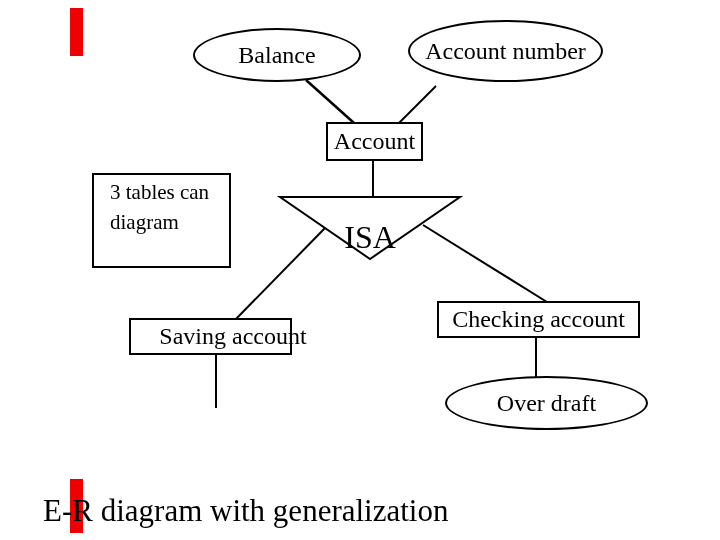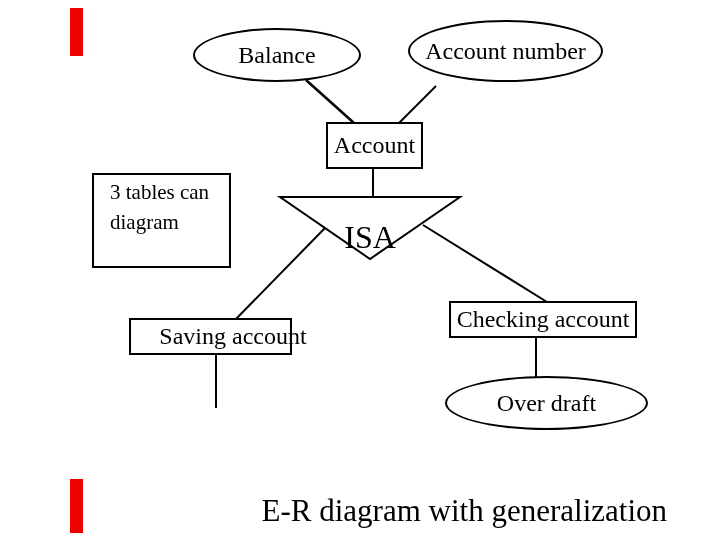--- a/index.html
+++ b/index.html
@@ -41,29 +41,29 @@
     position: absolute;
     left: 297px; top: 219px; width: 60px;
     text-align: center;
     font-size: 32px;
   }
   .slide-title {
     position: absolute;
     left: 0; top: 493px; width: 660px;
     box-sizing: border-box;
     padding-right: 36px;
-    text-align: right;
+    text-align: left;
     font-size: 31px;
   }
   
   #node-balance          { left: 150px; top: 28px;  width: 168px; height: 54px; }
   #node-account-number   { left: 365px; top: 20px;  width: 195px; height: 62px; }
-  #node-account          { left: 283px; top: 122px; width: 97px;  height: 47px; }
+  #node-account          { left: 283px; top: 122px; width: 97px;  height: 39px; }
   #node-saving-account   { left: 86px;  top: 318px; width: 163px; height: 37px; padding-left: 45px; }
-  #node-checking-account { left: 406px; top: 301px; width: 188px; height: 37px; }
+  #node-checking-account { left: 394px; top: 301px; width: 203px; height: 37px; }
   #node-interest-rate    { left: 88px;  top: 407px; width: 184px; height: 58px; }
   #node-over-draft       { left: 402px; top: 376px; width: 203px; height: 54px; }
   #accent-top    { top: 8px;   height: 48px; }
   #accent-bottom { top: 479px; height: 54px; }
 </style>
 </head>
 <body>
 
 <div id="slide">
 

